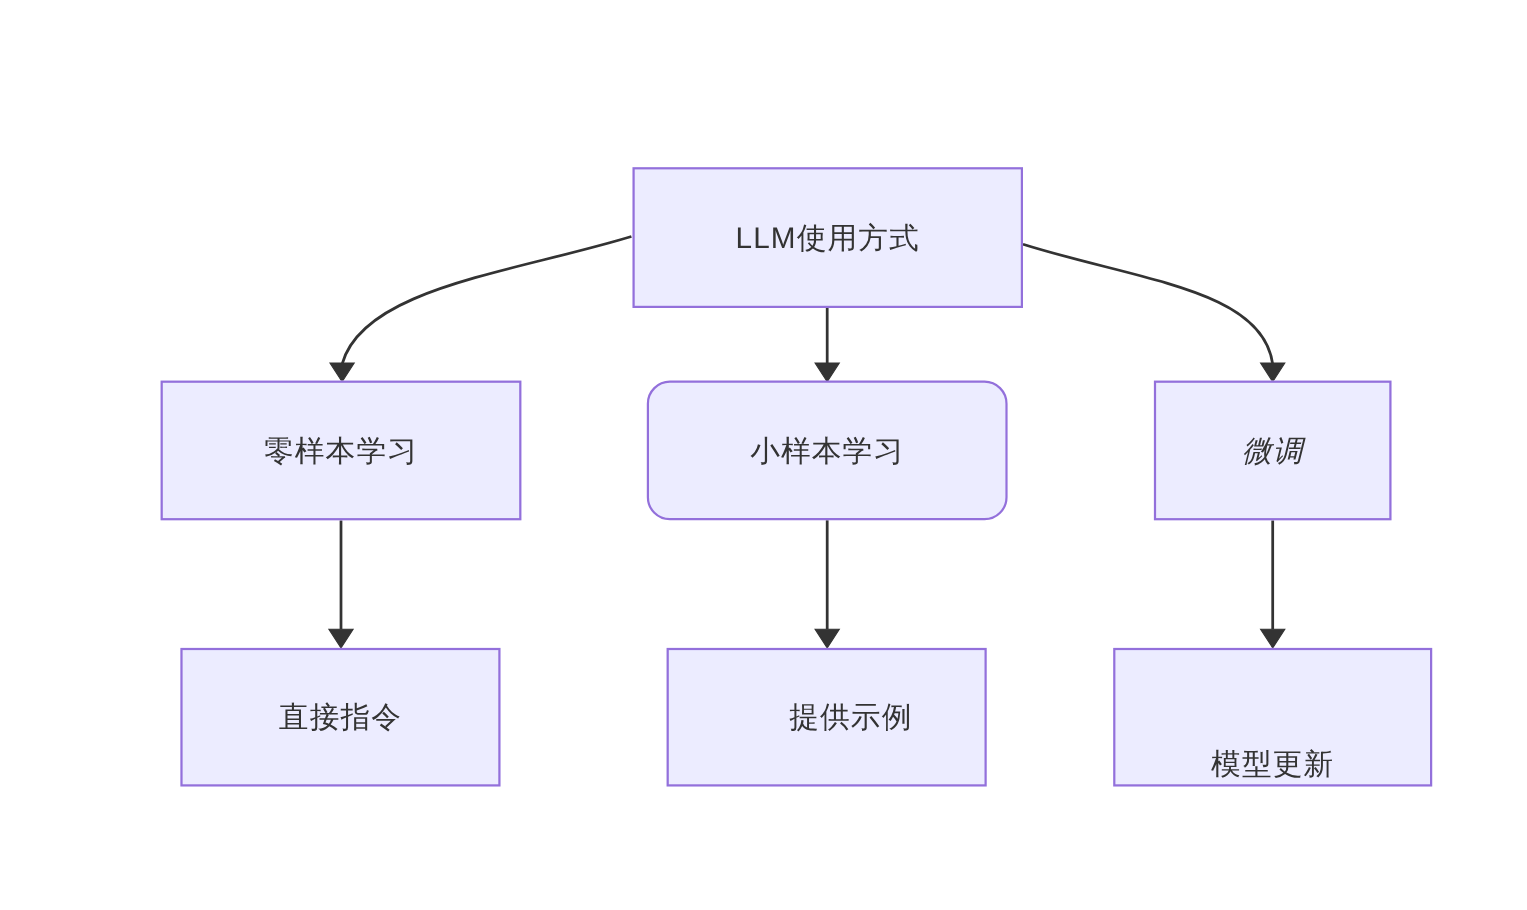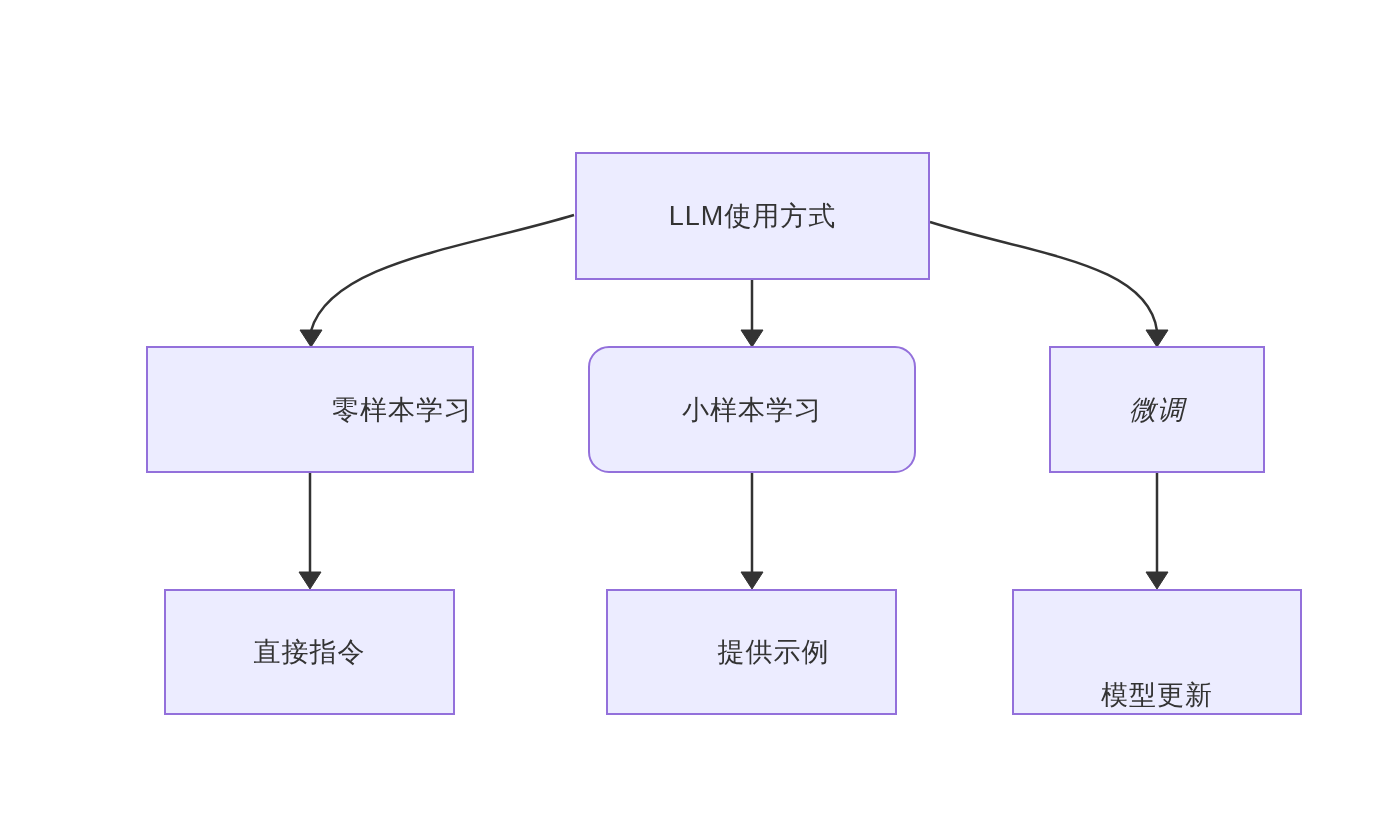--- a/index.html
+++ b/index.html
@@ -43,21 +43,21 @@
     align-items: center;
     justify-content: center;
   }
   .node-label {
     color: var(--text-color);
     font-size: 27px;
     white-space: nowrap;
     letter-spacing: 1px;
   }
   #node-root    { left: 575px;  top: 104px; width: 355px; height: 128px; margin-top: 48px; }
-  #node-zero    { left: 146px;  top: 346px; width: 328px; height: 127px; justify-content: flex-end; }
+  #node-zero    { left: 146px;  top: 346px; width: 328px; height: 127px; }
   #node-few     { left: 588px;  top: 346px; width: 328px; height: 127px; border-radius: 21px; }
   #node-fine    { left: 1049px; top: 346px; width: 216px; height: 127px; font-style: italic; }
   #node-direct  { left: 164px;  top: 589px; width: 291px; height: 126px; justify-content: center; }
   #node-provide { left: 606px;  top: 589px; width: 291px; height: 126px; padding-left: 44px; }
   #node-model   { left: 1012px; top: 589px; width: 290px; height: 126px; align-items: flex-end; }
 </style>
 </head>
 <body>
 
 <div class="canvas">

